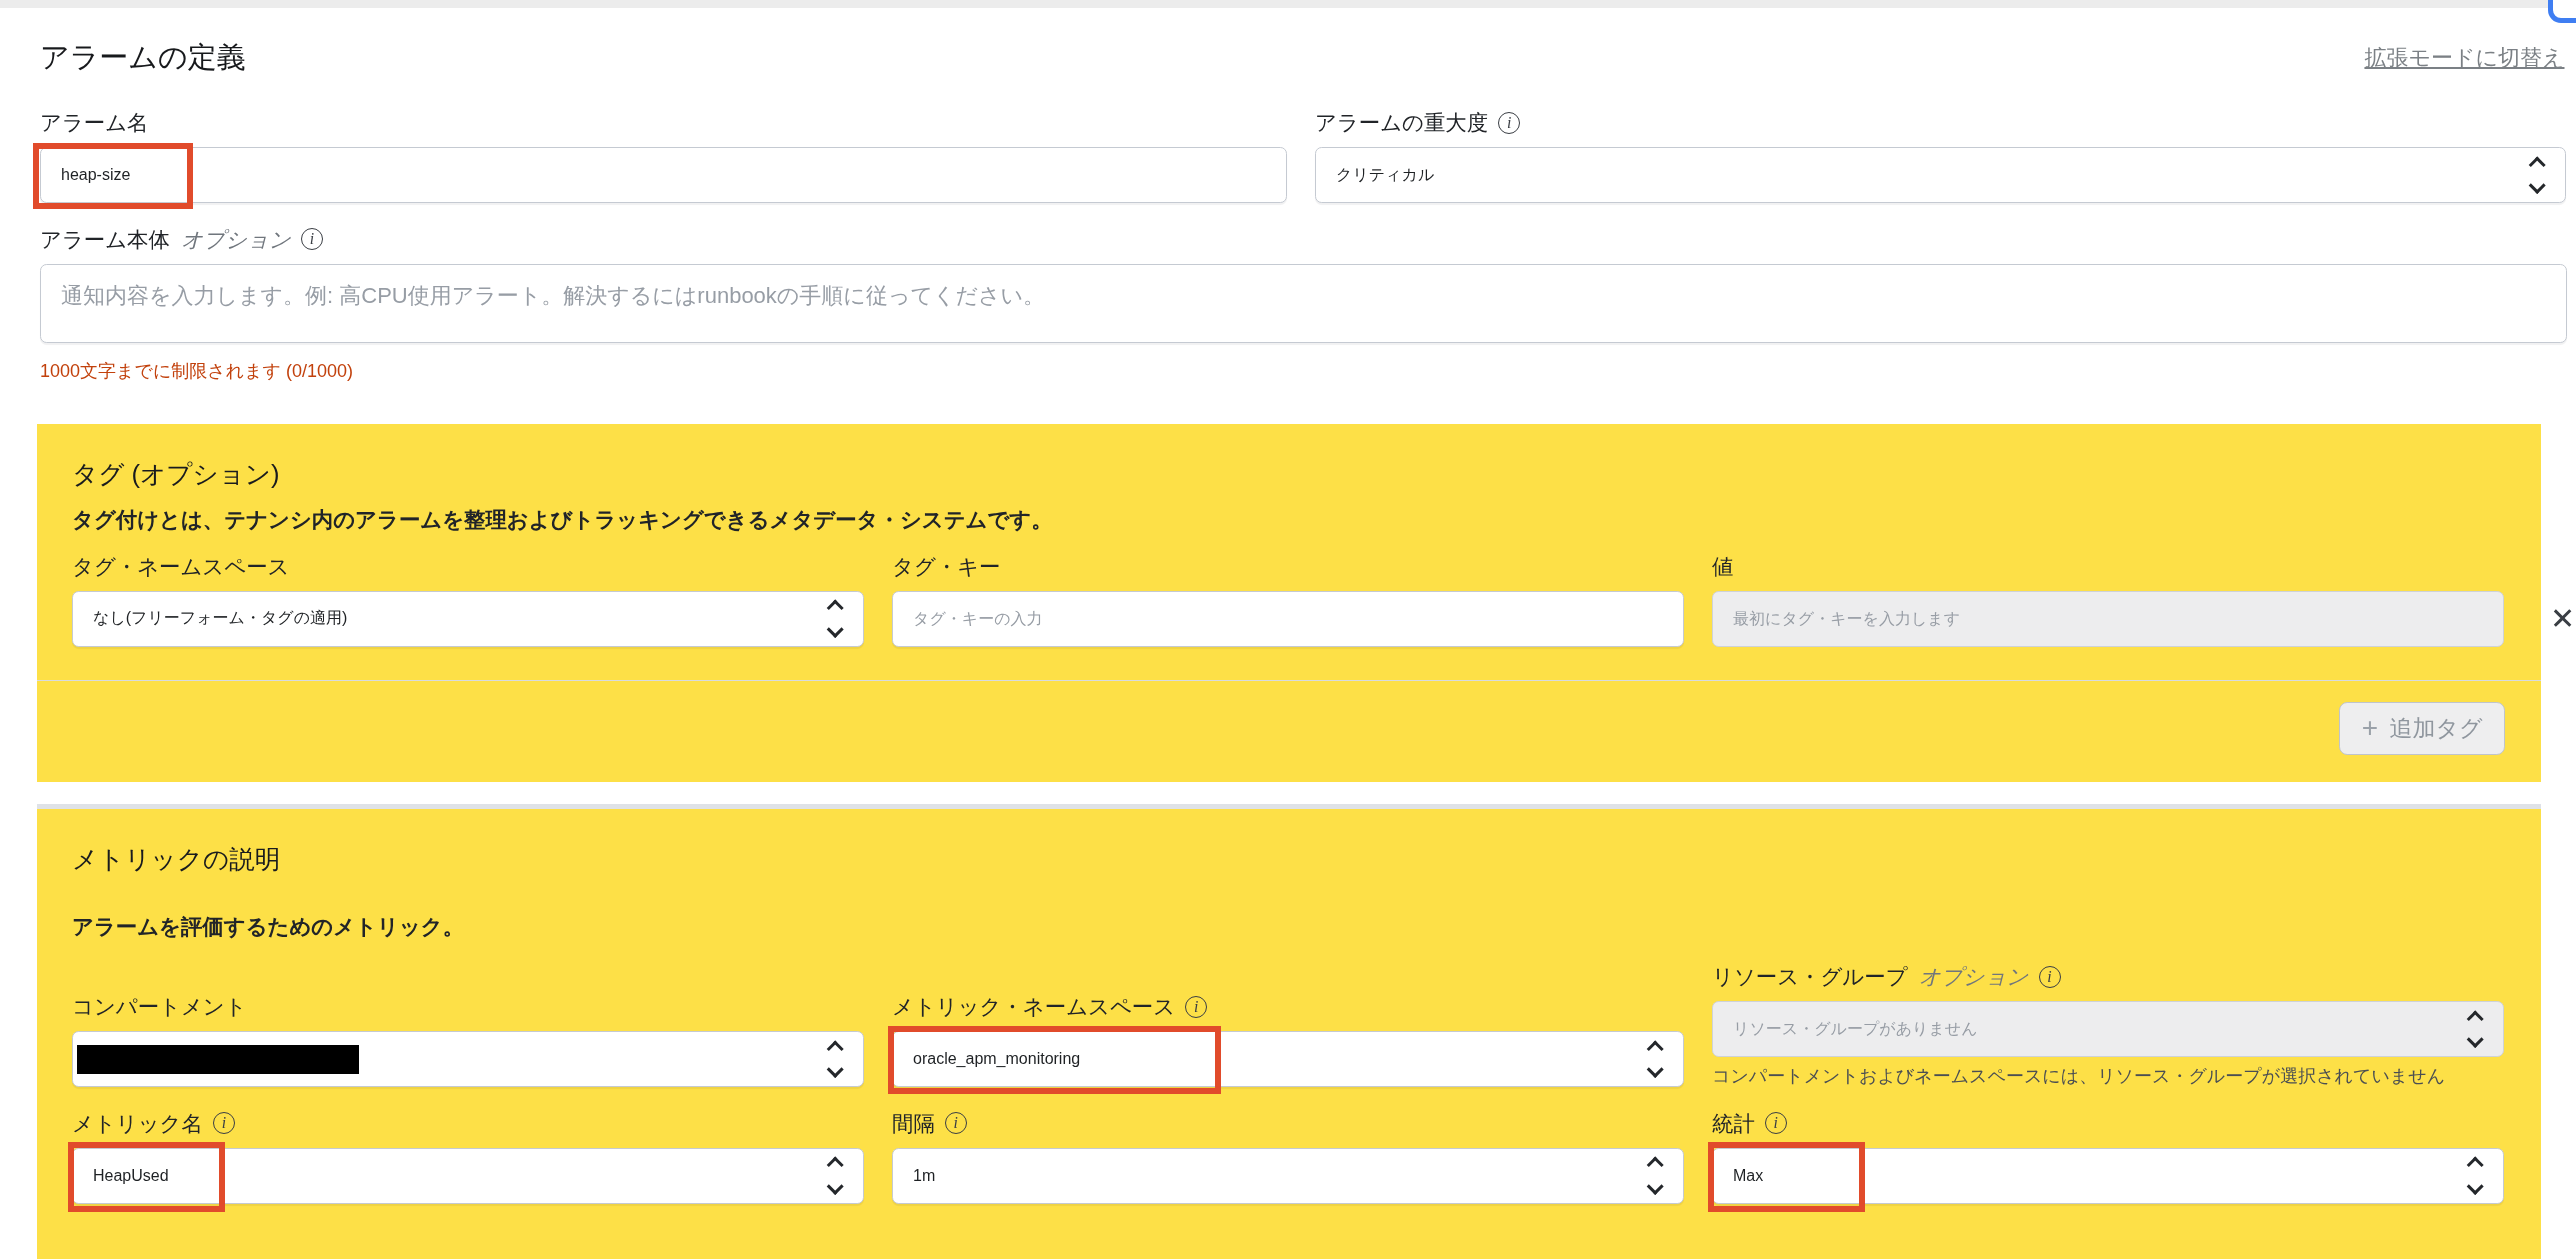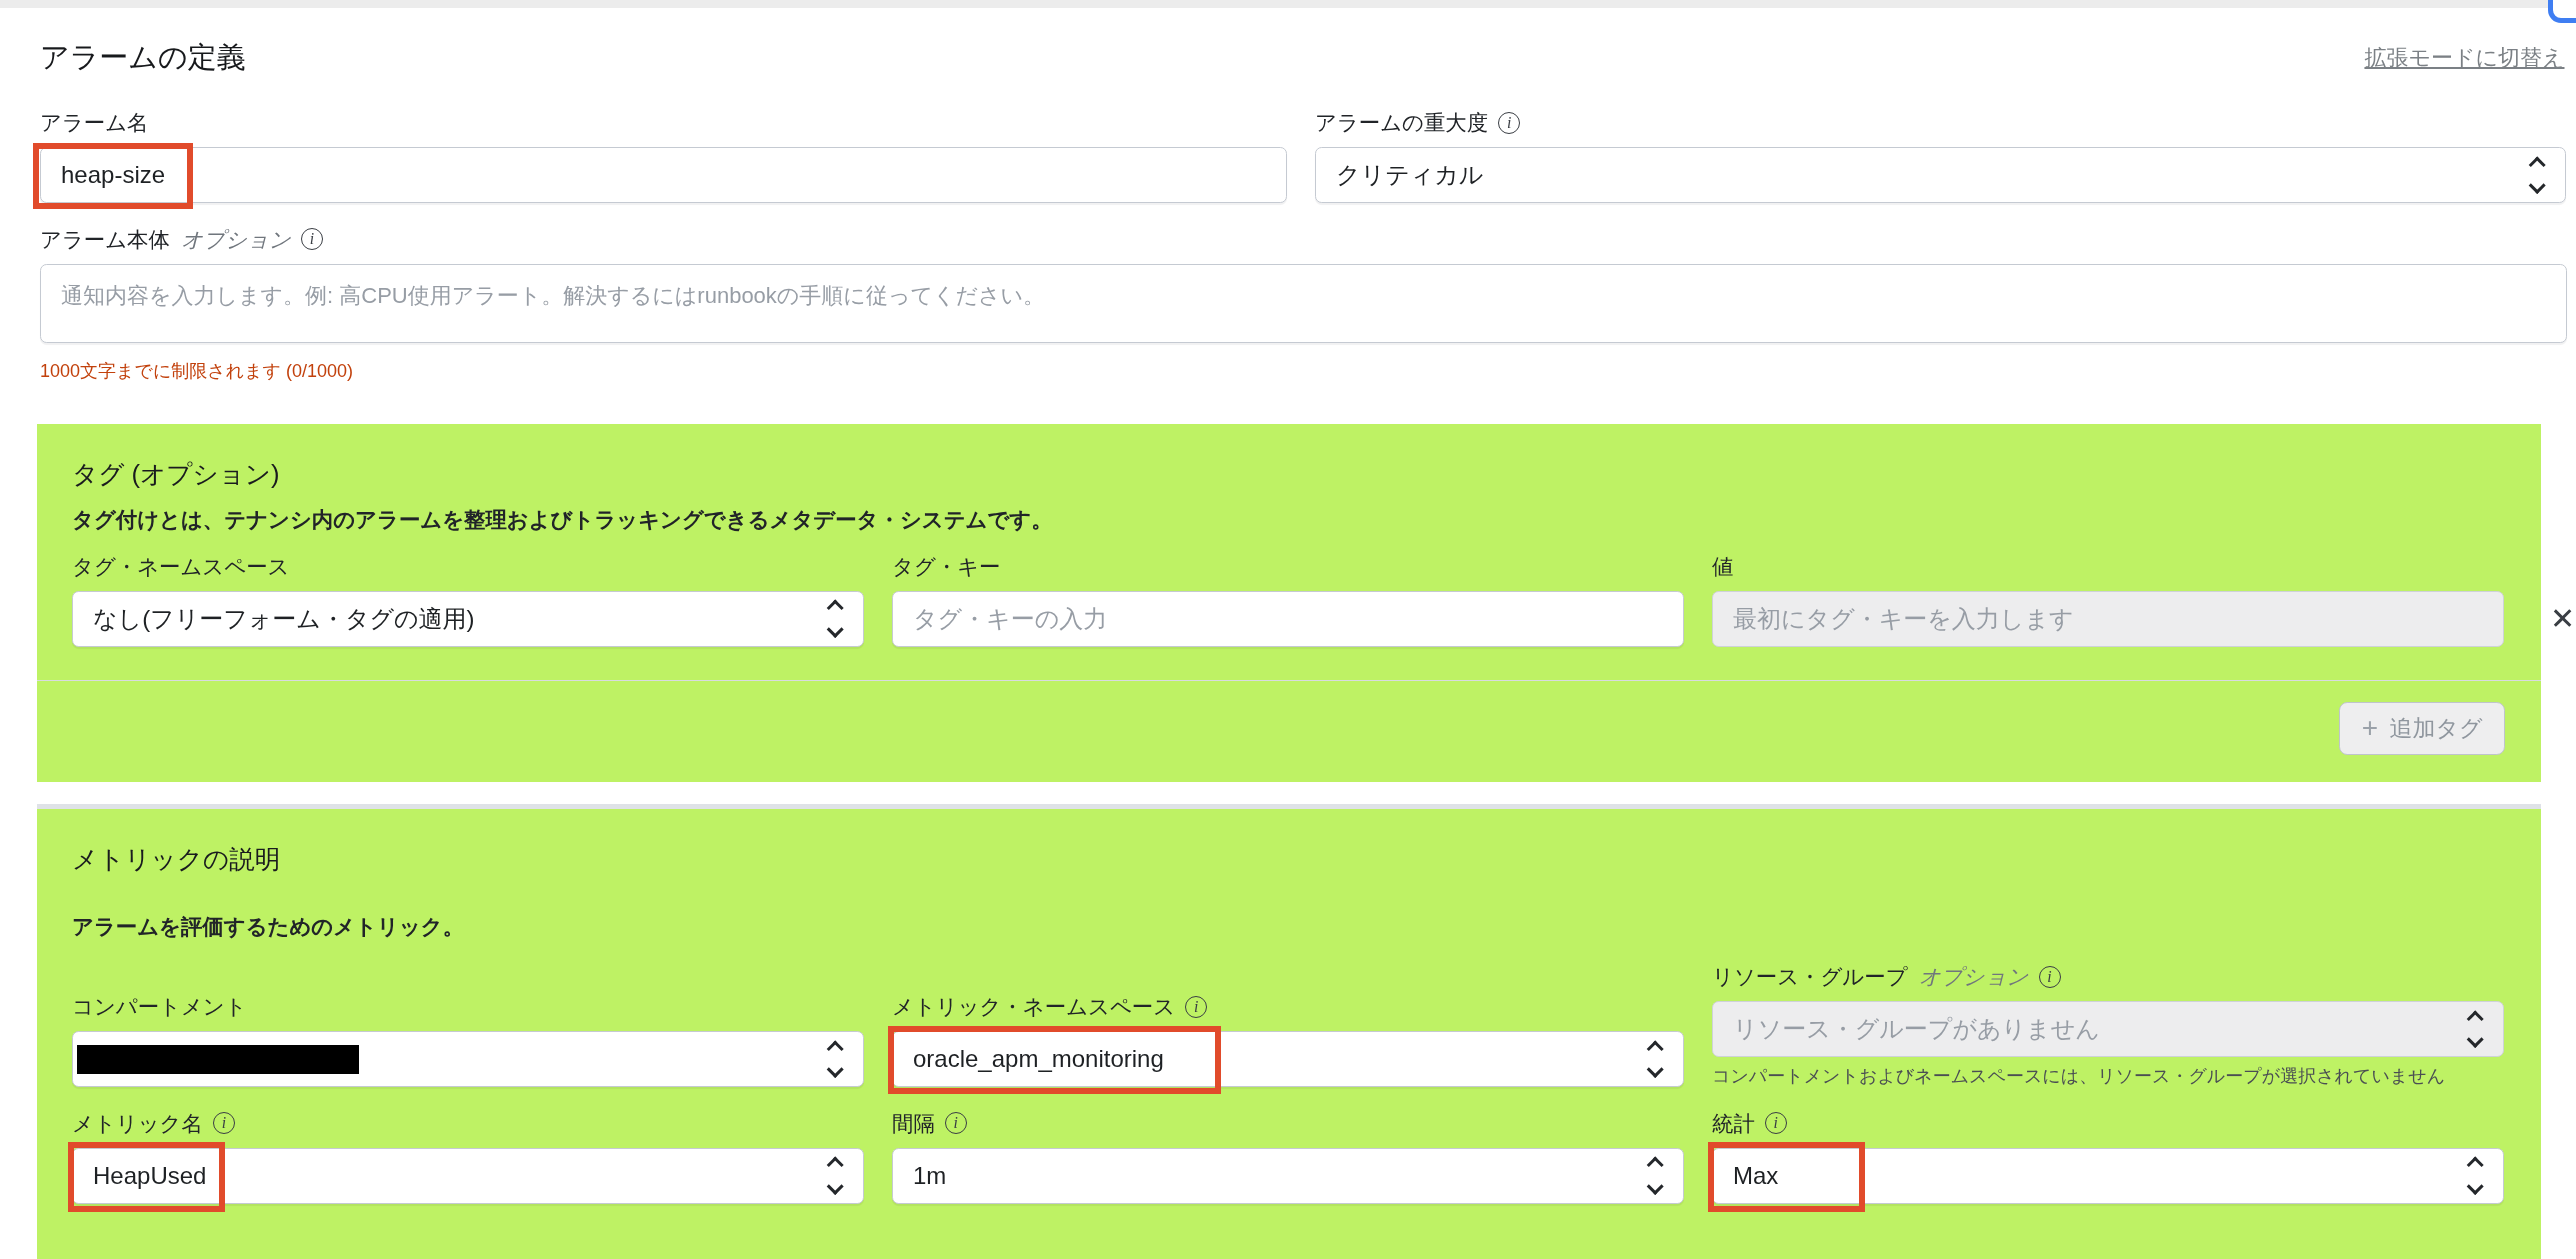--- a/index.html
+++ b/index.html
@@ -22,21 +22,21 @@
   .field-label { font-size:21.4px; color:#212428; display:flex; align-items:center; margin-bottom:10px; }
   .opt { font-style:italic; color:#70767d; margin-left:11.5px; }
   .info-icon {
     width:22px; height:22px; border:1.6px solid #3a3e44; border-radius:50%;
     display:inline-flex; align-items:center; justify-content:center;
     font-family:"Liberation Serif","DejaVu Serif",serif; font-style:italic; font-size:15.7px;
     color:#3a3e44; margin-left:10px; flex:0 0 auto;
   }
   .control {
     height:56px; width:100%; background:#fff; border:1.6px solid #c5cad2; border-radius:6.6px;
-    display:flex; align-items:center; padding:0 20px; font-size:24px; color:#1e2124;
+    display:flex; align-items:center; padding:0 20px; font-size:16px; color:#1e2124;
     box-shadow:0 1.6px 0.8px rgba(23,25,28,.06); cursor:pointer;
   }
   input.control { cursor:text; font-family:inherit; }
   .control.disabled { background:#ededee; border-color:#ced2d8; box-shadow:none; cursor:default; }
   .ph { color:#979da5; }
   input::placeholder, textarea::placeholder { color:#979da5; opacity:1; }
   .chevrons { margin-left:auto; display:flex; flex-direction:column; gap:8.2px; padding-right:1.6px; }
   .chevrons i { width:12.4px; height:12.4px; border-left:3.3px solid #24272b; border-top:3.3px solid #24272b; display:block; }
   .chevrons .up   { transform:rotate(45deg); }
   .chevrons .down { transform:rotate(225deg); }
@@ -53,21 +53,21 @@
   .col-sev  { flex:1 1 auto; }
   
   .body-block { margin:21.4px 10px 0 40px; }
   .alarm-textarea {
     width:2527px; height:79px; border:1.6px solid #c5cad2; border-radius:6.6px;
     font-family:inherit; font-size:22px; padding:16.5px 20px; resize:none; color:#1e2124;
     box-shadow:0 1.6px 0.8px rgba(23,25,28,.06);
   }
   .limit-note { font-size:18px; color:#c2410c; margin-top:13px; }
   
-  .panel { background:#bef264; width:2504px; margin-left:37px; padding:33px 36px 27px 35px; }
+  .panel { background:#fde047; width:2504px; margin-left:37px; padding:33px 36px 27px 35px; }
   .panel-tags { margin-top:41px; }
   .panel-metric { margin-top:22px; border-top:5px solid #dfe2e7; padding-bottom:99px; }
   .panel h2 { font-size:25.6px; font-weight:400; color:#191b1e; }
   .panel .panel-desc { font-size:21.4px; color:#212428; margin-top:13px;font-weight:bold; }
   .panel-metric .panel-desc { margin-top:35px; }
   .field-row { display:flex; gap:28px; margin-top:18px; align-items:flex-end; }
   .panel-metric .field-row { margin-top:21.4px; }
   .fcol { width:792px; flex:0 0 auto; }
   .helper-note { font-size:18px; color:#4a4e53; margin-top:10px; line-height:1.1; }
   .remove-x {

